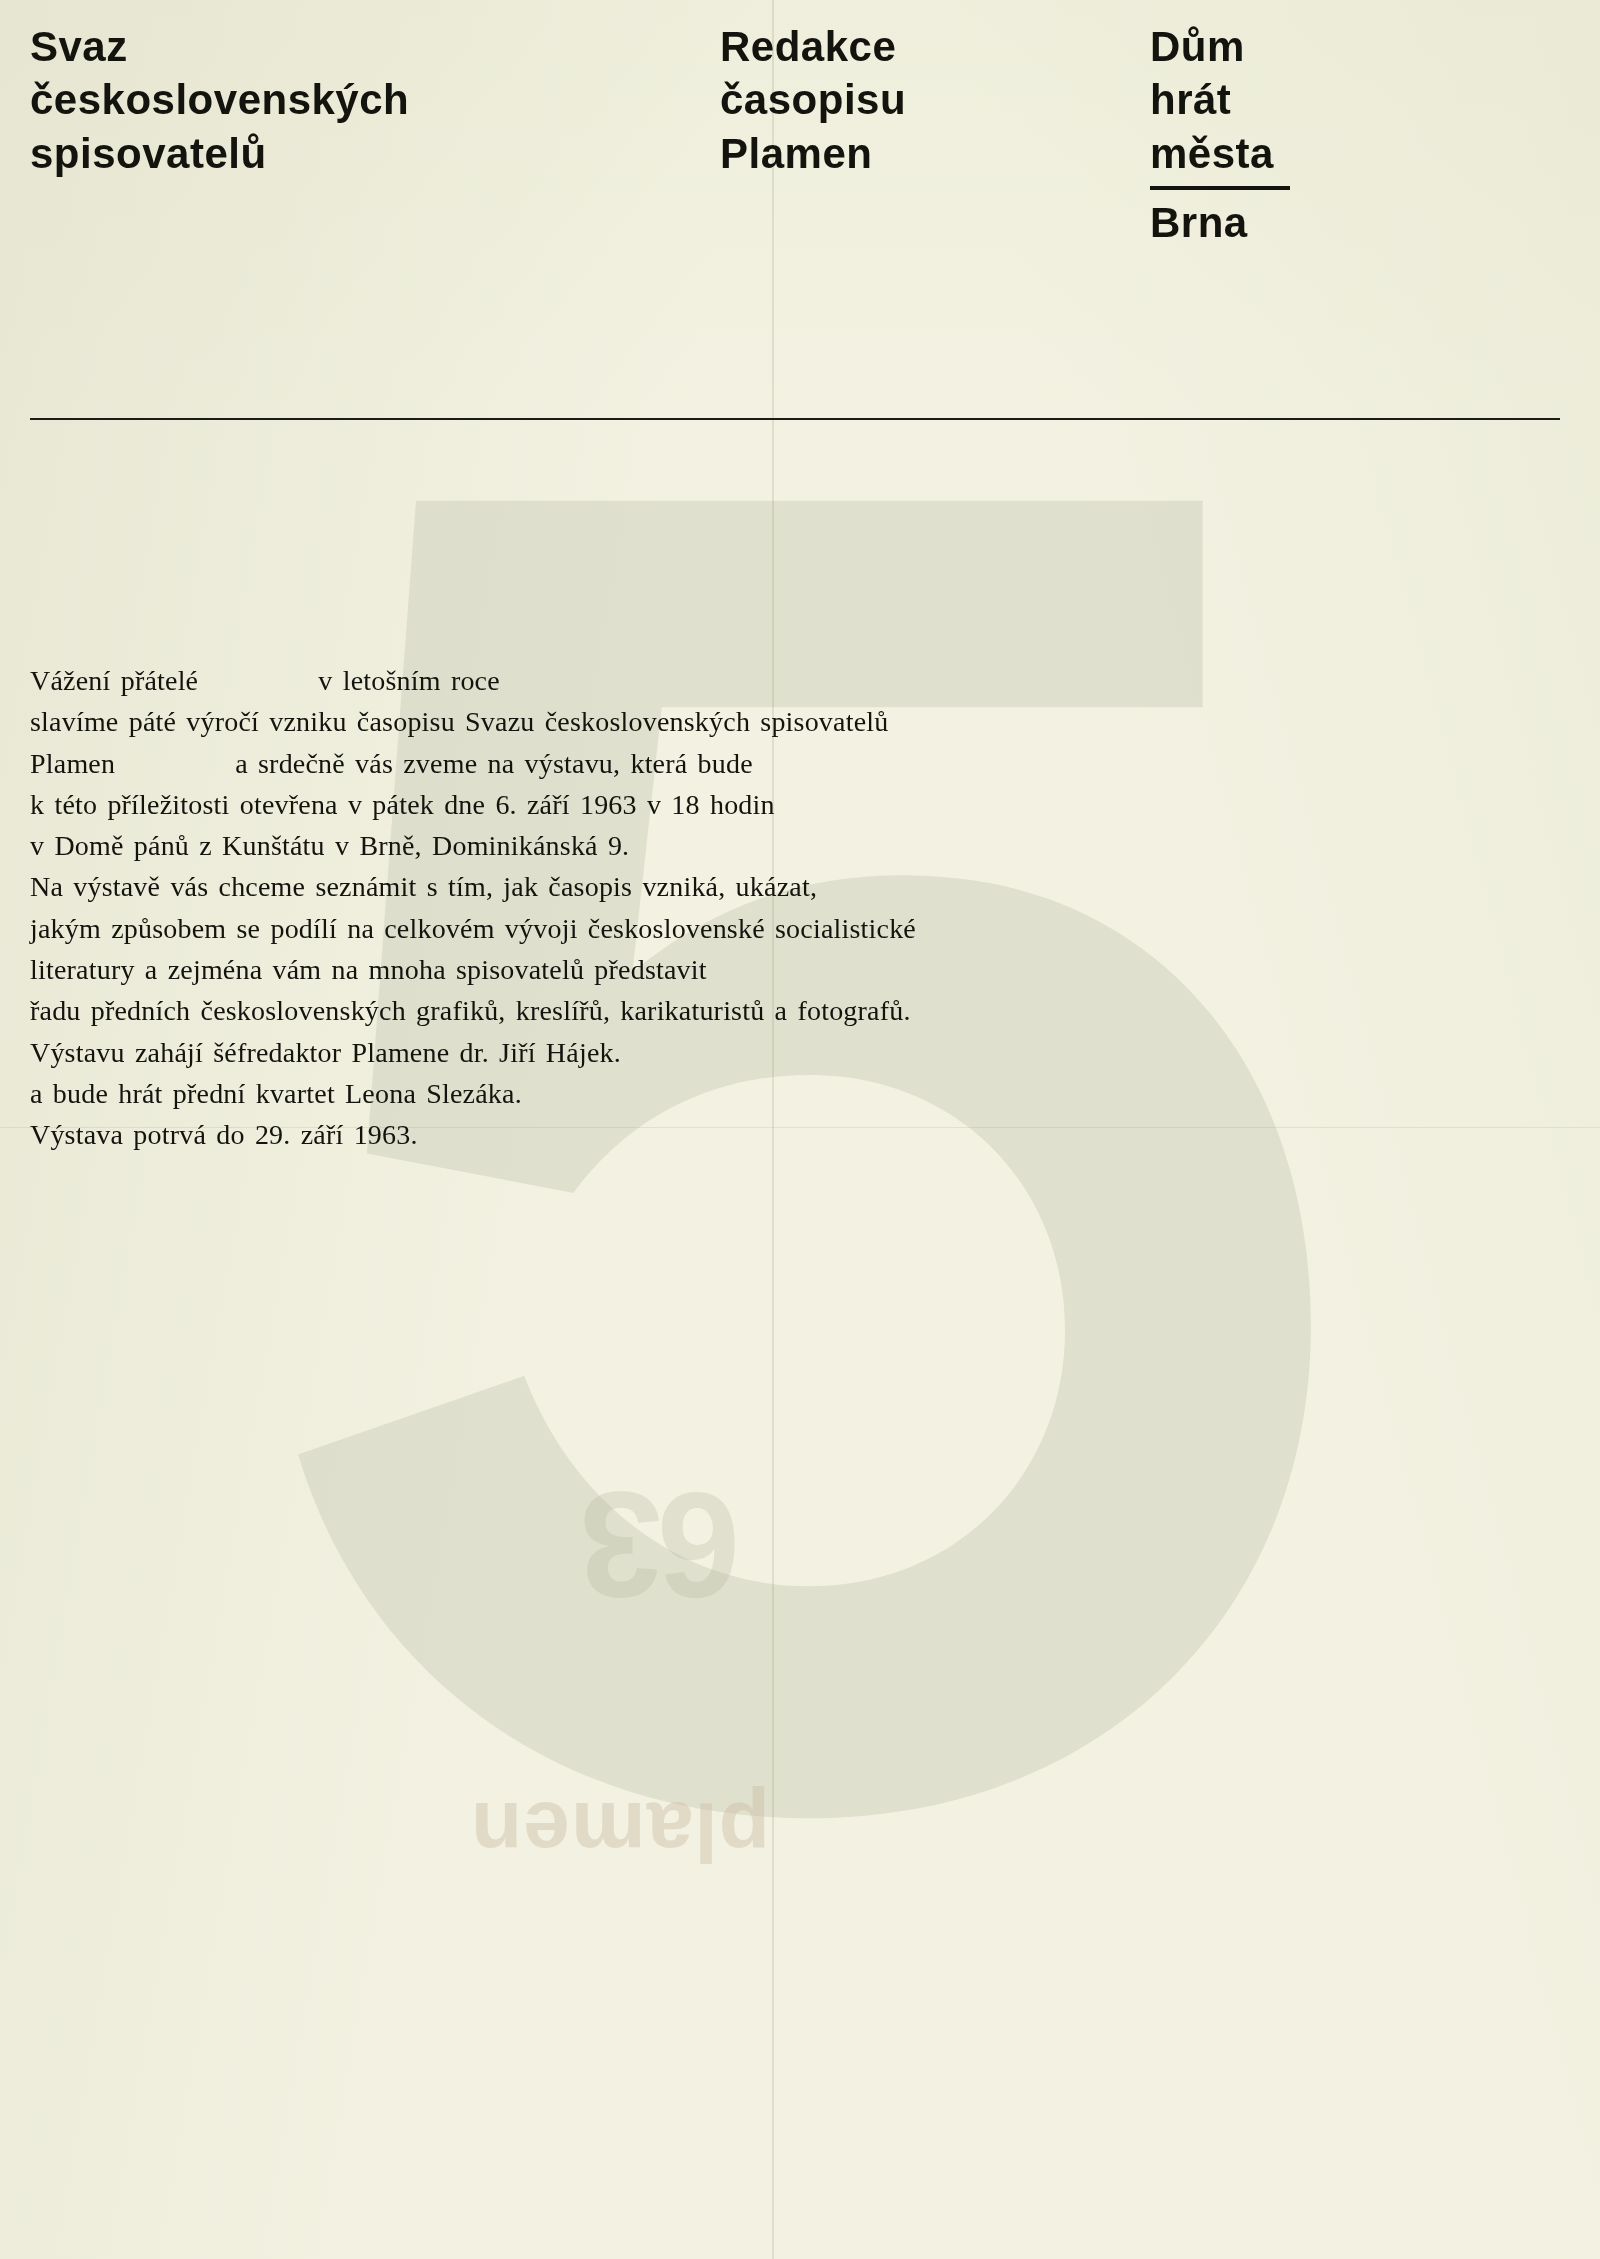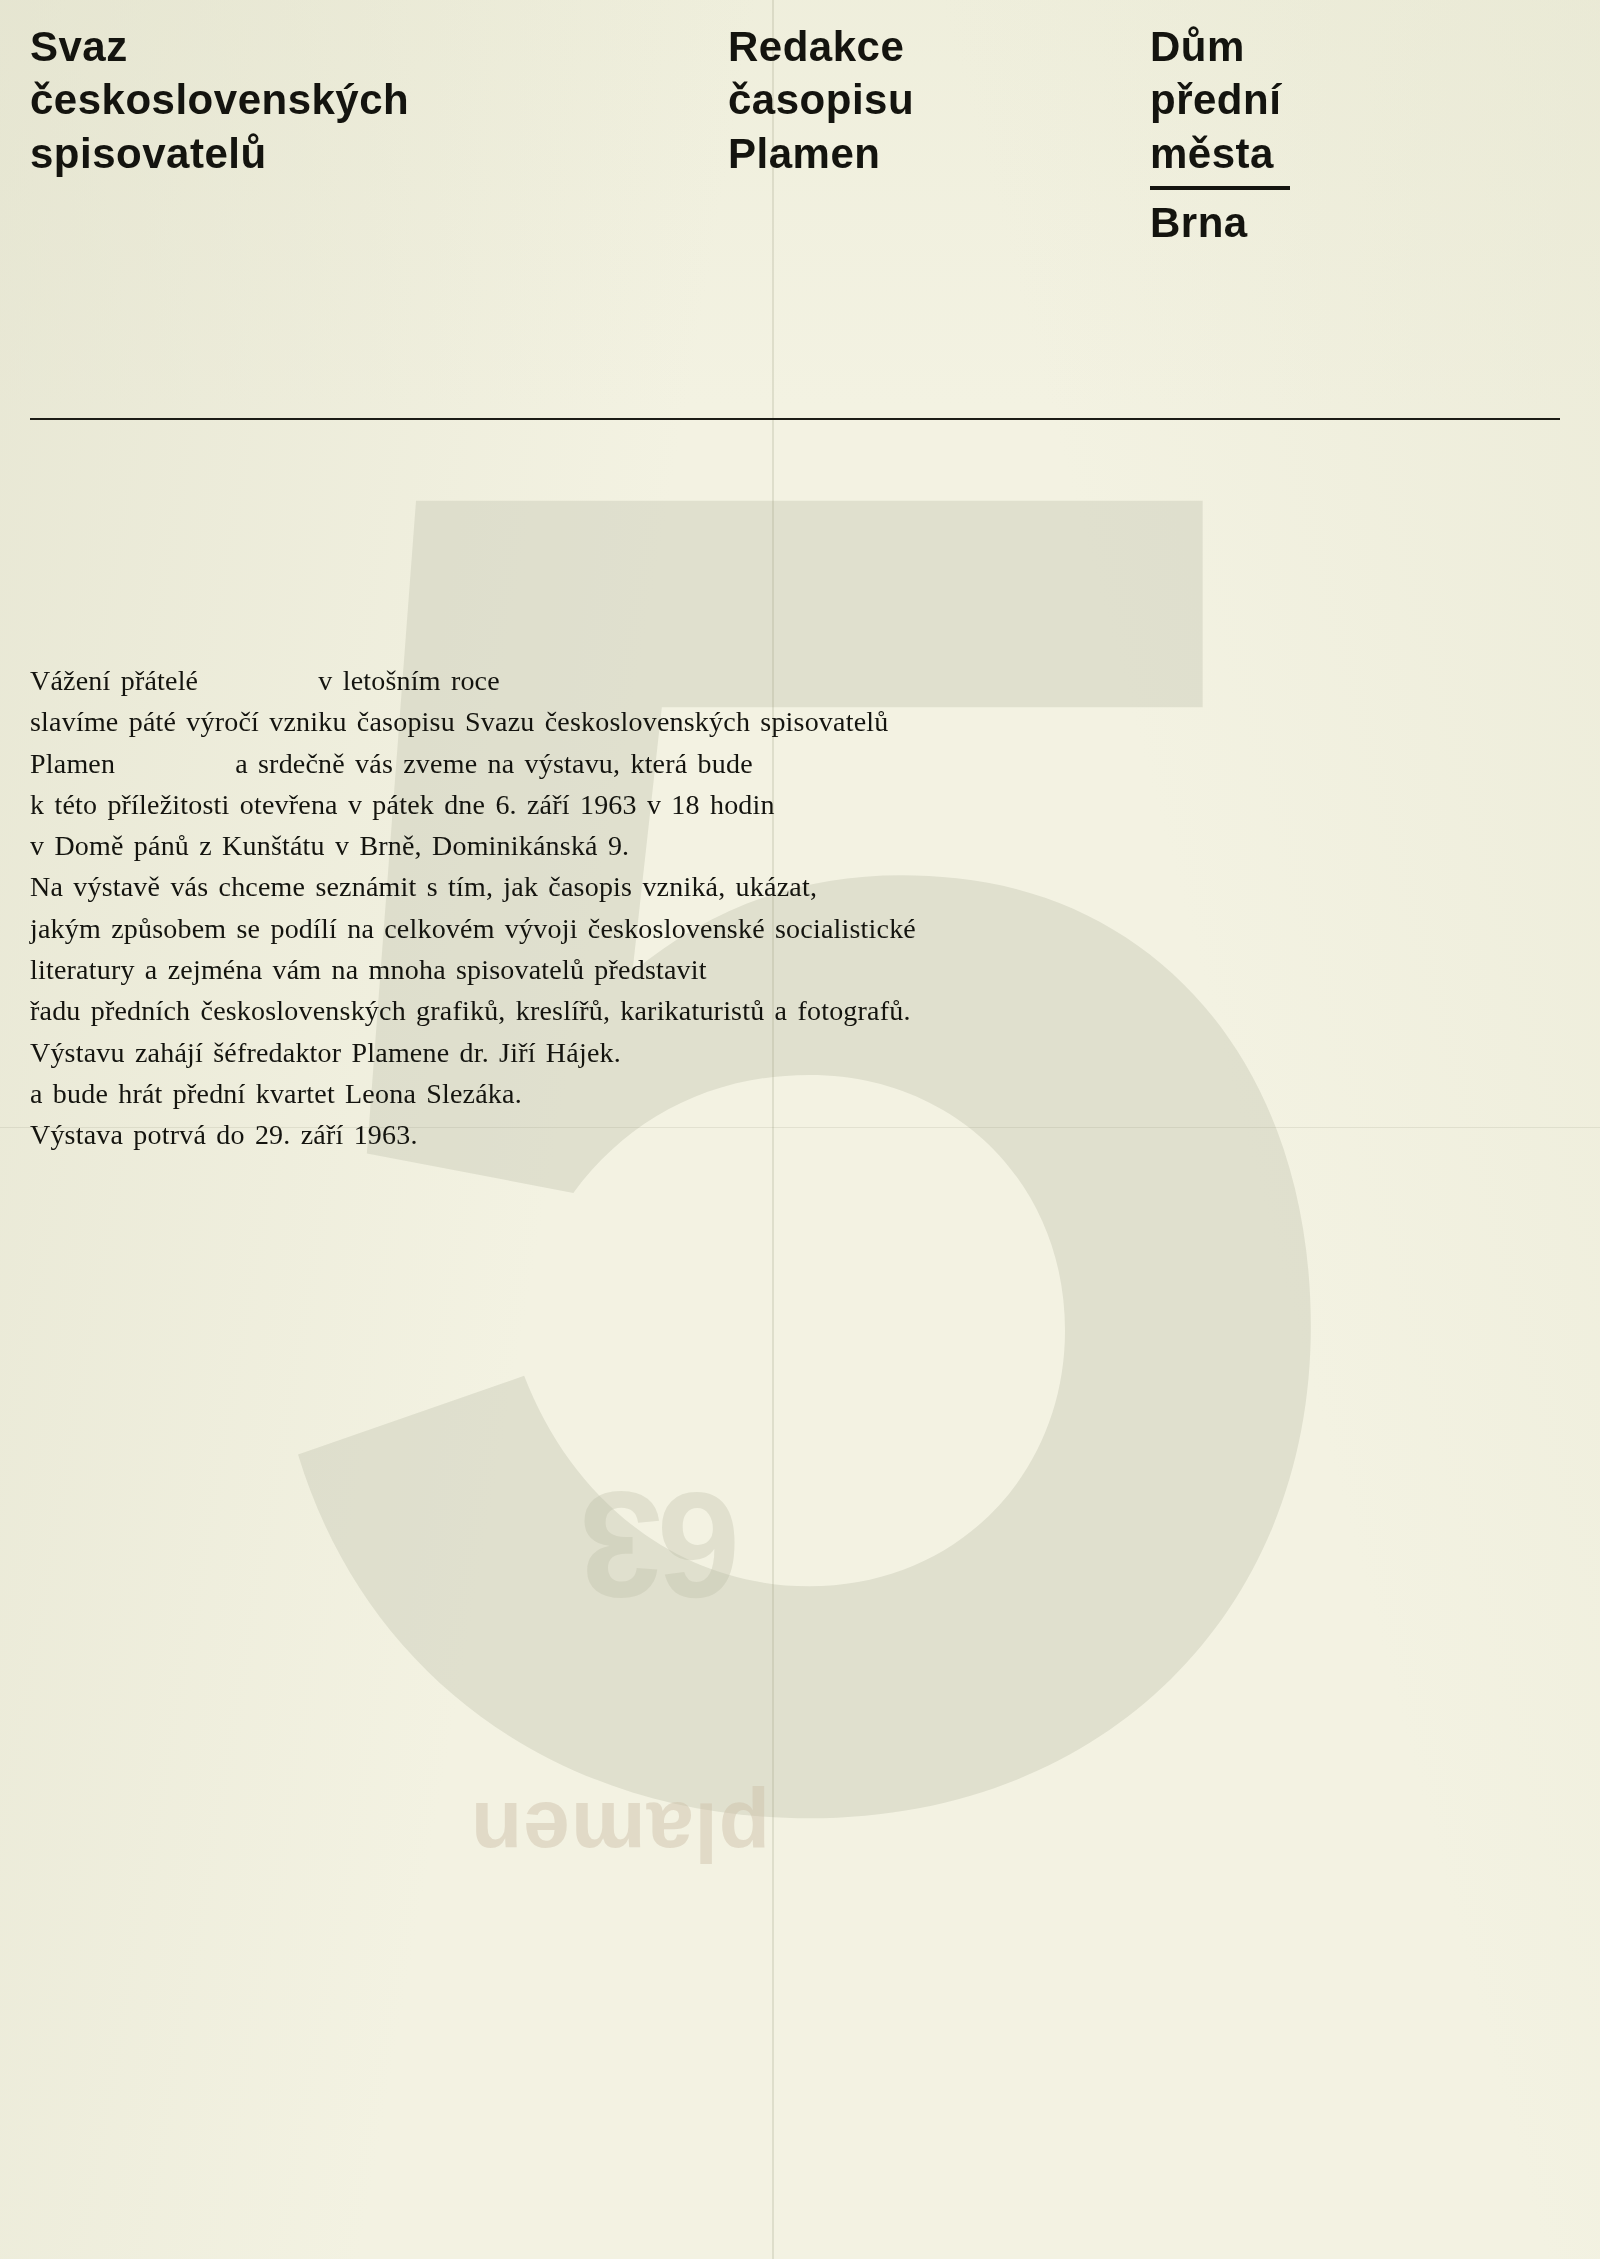--- a/index.html
+++ b/index.html
@@ -101,21 +101,21 @@
   .hdr-col {
     position: absolute;
     font-family: "Liberation Sans", sans-serif;
     font-weight: bold;
     font-size: 42px;
     line-height: 1.27;
     letter-spacing: 0.5px;
     color: #14140f;
   }
   .hdr-col.org   { left: 0px;   top: 0px;  width: 560px; }
-  .hdr-col.red   { left: 690px; top: 0px;  width: 300px; margin-left: 8px; }
+  .hdr-col.red   { left: 690px; top: 0px;  width: 300px; }
   .hdr-col.dum   { left: 1120px; top: 0px; width: 300px; }
   .hdr-line {
     display: block;
     white-space: nowrap;
   }
   .hdr-underline {
     width: 140px;
     height: 4px;
     background: #14140f;
     margin: 6px 0 6px 0;
@@ -177,21 +177,21 @@
     </div>
 
     <div class="hdr-col red">
       <span class="hdr-line">Redakce</span>
       <span class="hdr-line">časopisu</span>
       <span class="hdr-line">Plamen</span>
     </div>
 
     <div class="hdr-col dum">
       <span class="hdr-line">Dům</span>
-      <span class="hdr-line">přední</span>
+      <span class="hdr-line">hrát</span>
       <span class="hdr-line">města</span>
       <div class="hdr-underline"></div>
       <span class="hdr-line">Brna</span>
     </div>
 
   </div>
 
   <div class="rule"></div>
 
   <div class="letter">

